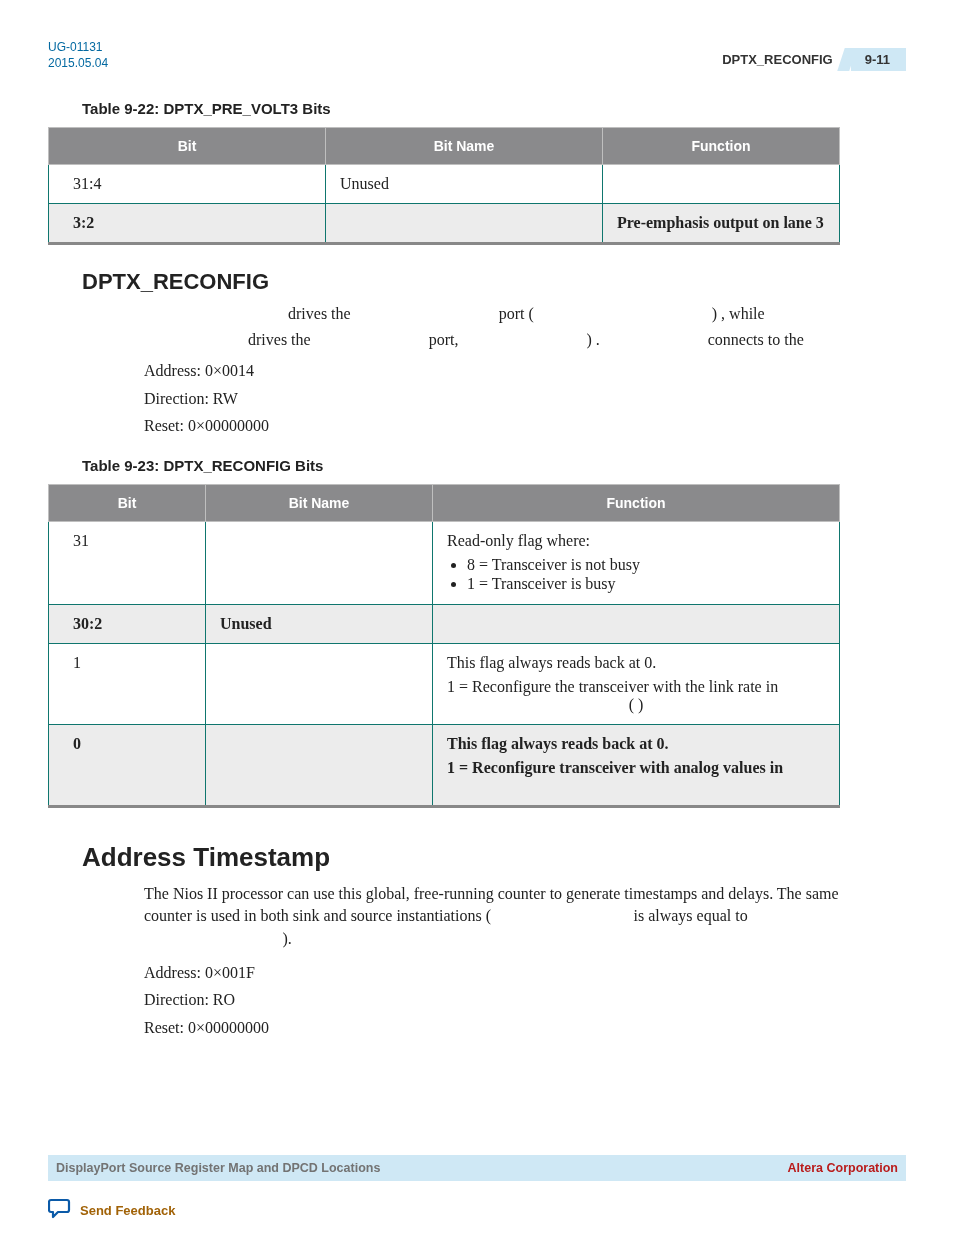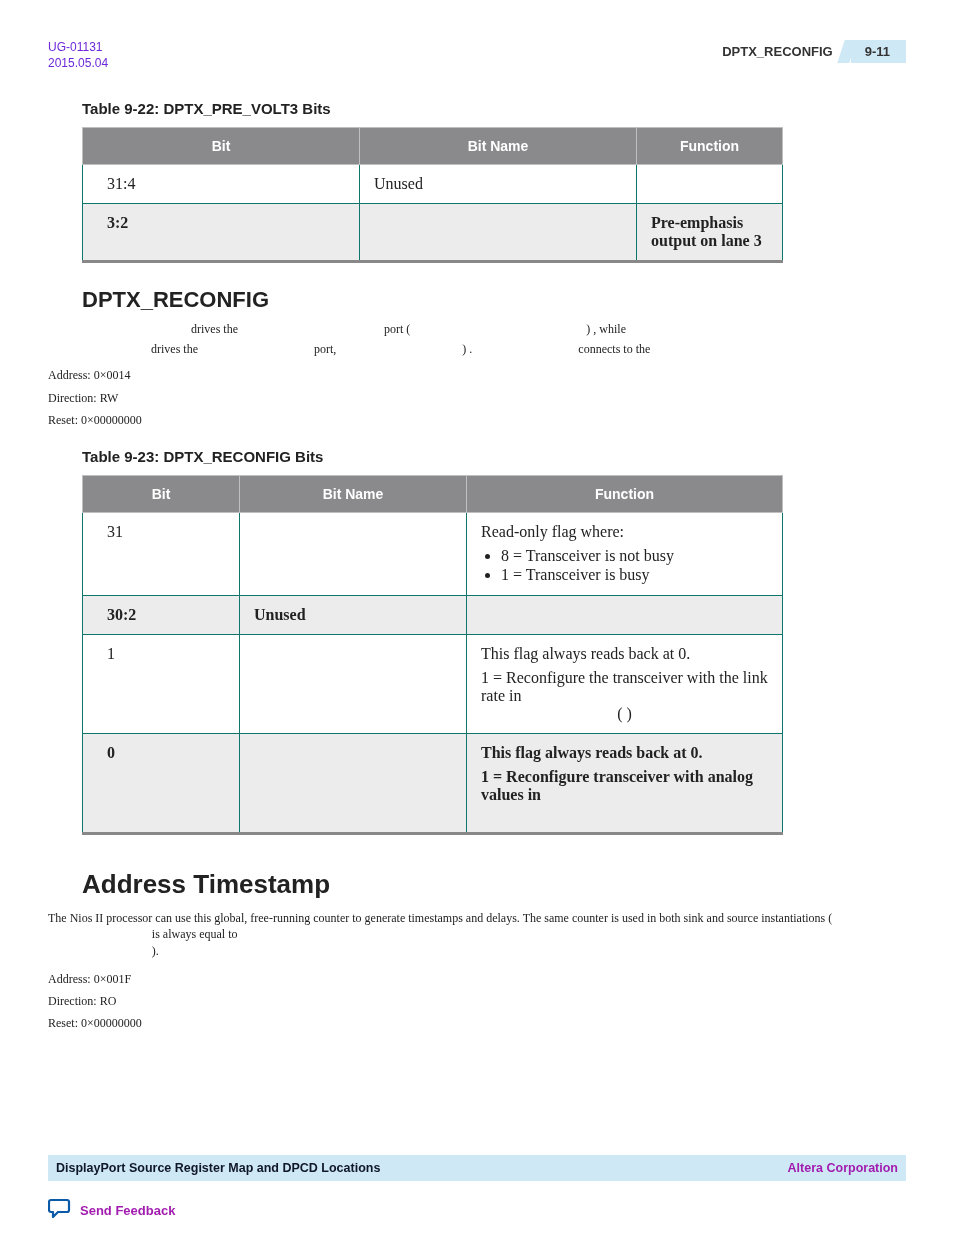--- a/index.html
+++ b/index.html
@@ -8,41 +8,41 @@
     font-size: 16px;
     color: #222;
     background: #fff;
     width: 954px;
     height: 1235px;
     position: relative;
     box-sizing: border-box;
     padding: 40px 48px 40px 48px;
   }
   .hdr { position: relative; height: 40px; }
-  .hdr-left { position: absolute; left: 0; top: 0; font-family: "Segoe UI", Arial, sans-serif; font-size: 12px; color: #6d28d9; line-height: 1.3; }
-  .hdr-right { position: absolute; right: 0; top: 0; }
+  .hdr-left { position: absolute; left: 0; top: 0; font-family: "Segoe UI", Arial, sans-serif; font-size: 12px; color: #0369a1; line-height: 1.3; }
+  .hdr-right { position: absolute; right: 0; top: 8px; }
   .hdr-sec { font-family: "Segoe UI", Arial, sans-serif; font-weight: 700; font-size: 13px; color: #333; padding-right: 14px; }
   .hdr-page { display: inline-block; font-family: "Segoe UI", Arial, sans-serif; font-weight: 700; font-size: 13px; color: #333; background: #cfe8f5; padding: 4px 16px 4px 14px; position: relative; }
   .hdr-page:before { content:""; position:absolute; left:-10px; top:0; bottom:0; width:12px; background:#cfe8f5; transform: skewX(-18deg); }
   .tbl-title { font-family: "Segoe UI", Arial, sans-serif; font-weight: 700; font-size: 15px; margin: 20px 0 10px 34px; }
-  table.reg { width: 701px; margin-left: 34px; border-collapse: collapse; border-bottom: 3px solid #888; border-radius: 14px; }
+  table.reg { width: 792px; border-collapse: collapse; border-bottom: 3px solid #888; border-radius: 14px; }
   table.reg th { background: #8a8a8c; color: #fff; font-family: "Segoe UI", Arial, sans-serif; font-weight: 700; font-size: 14px; padding: 10px 8px; border: 1px solid #bfbfbf; }
   table.reg td { border: 1px solid #0f766e; padding: 10px 14px; vertical-align: top; font-family: "Times New Roman", serif; font-size: 16px; }
   table.reg tr.shade td { background: #ececec; font-weight: bold; }
   h2.sect { font-family: "Segoe UI", Arial, sans-serif; font-weight: 700; font-size: 22px; margin: 24px 0 8px 34px; }
   h1.bigsect { font-family: "Segoe UI", Arial, sans-serif; font-weight: 700; font-size: 26px; margin: 34px 0 10px 34px; }
-  .body-ind { margin-right: 34px; font-family: "Times New Roman", serif; font-size: 12px; line-height: 1.35; }
+  .body-ind { margin-left: 96px; margin-right: 34px; font-family: "Times New Roman", serif; font-size: 16px; line-height: 1.35; }
   ul.binc { margin: 6px 0 0 0; padding-left: 20px; }
   ul.binc li { margin: 1px 0; }
   .footer { position: absolute; left: 48px; right: 48px; bottom: 50px; height: 30px; }
   .footer-bar { background: #cfe8f5; height: 26px; display: flex; align-items: center; padding: 0 8px; font-family: "Segoe UI", Arial, sans-serif; }
-  .footer-left { font-weight: 700; color: #0f172a; font-size: 12.5px; }
-  .footer-right { margin-left: auto; font-weight: 700; color: #a21caf; font-size: 12.5px; }
+  .footer-left { font-weight: 700; color: #737373; font-size: 12.5px; }
+  .footer-right { margin-left: auto; font-weight: 700; color: #b91c1c; font-size: 12.5px; }
   .feedback { margin-top: 16px; display: flex; align-items: center; gap: 8px; }
-  .feedback a { color: #a21caf; font-weight: 700; font-family: "Segoe UI", Arial, sans-serif; font-size: 13px; text-decoration: none; }
+  .feedback a { color: #a16207; font-weight: 700; font-family: "Segoe UI", Arial, sans-serif; font-size: 13px; text-decoration: none; }
   .para-row { display: block; margin-bottom: 4px; }
   .code-span { font-family: "Courier New", monospace; color: #fff; }
   .gap { display:inline-block; width: 140px; }
 </style>
 </head>
 <body>
 
 <div class="hdr">
   <div class="hdr-left">
     <div>UG-01131</div>

